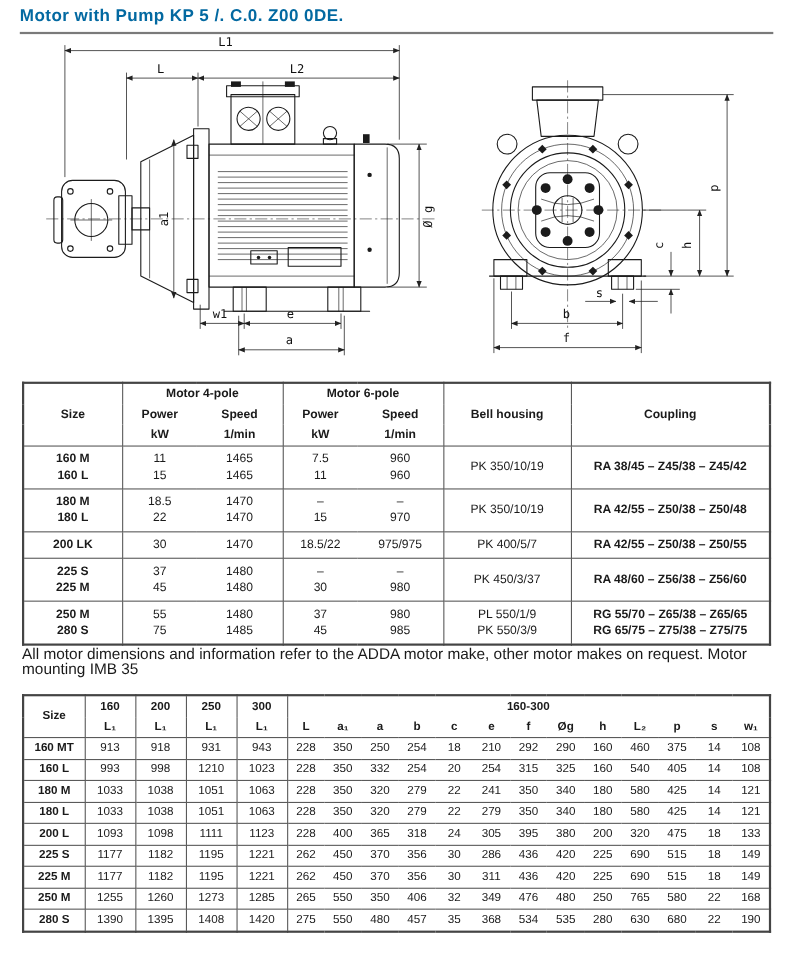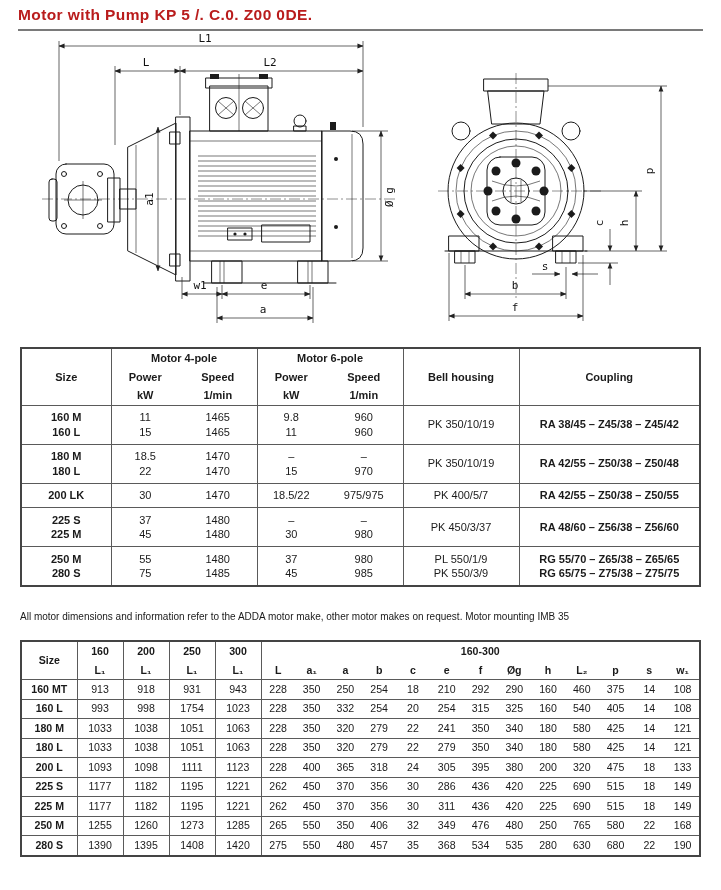--- a/index.html
+++ b/index.html
@@ -1,19 +1,19 @@
 <!DOCTYPE html>
 <html><head>
 <meta charset="utf-8">
 <style>
   html,body{margin:0;padding:0;background:#fff;}
   .page{position:relative;width:721px;height:890px;background:#fff;overflow:hidden;
         font-family:"Liberation Sans", sans-serif;color:#1a1a1a;}
   .head{padding:6px 18px 0 18px;}
-  .title{font-size:15.5px;font-weight:bold;letter-spacing:.4px;color:#b91c1c;}
+  .title{font-size:15.5px;font-weight:bold;letter-spacing:.4px;color:#0369a1;}
   .rule{border:0;border-top:2px solid #7a7a7a;margin:5px 0 0 0;}
   
   .draw{display:block;margin:0;}
   .ol{stroke:#1b1b1b;stroke-width:1;fill:none;stroke-linejoin:round;stroke-linecap:round;}
   .th{stroke:#1b1b1b;stroke-width:.6;fill:none;}
   .dim{stroke:#222;stroke-width:.7;fill:none;}
   .cl{stroke:#333;stroke-width:.55;fill:none;stroke-dasharray:11 3 2 3;}
   .fl{fill:#1b1b1b;stroke:none;}
   .dt{font-family:"DejaVu Sans Mono", monospace;font-size:11px;fill:#111;}
   
@@ -25,21 +25,21 @@
   .t1{border:2px solid #444;}
   .t2{border:2px solid #444;}
   th{font-weight:bold;}
   .b{font-weight:bold;}
   .nbB{border-bottom:none;margin-top:20px;} .nbT{border-top:none;} .nbR{border-right:none;text-align:center;} .nbL{border-left:none;}
   .t1 tbody td{padding:4.5px 3px;}
   .t1 thead th{padding:2px 2px;}
   .t2 td{padding:2.5px 1px;line-height:13.5px;}
   .t2 .dimc{border-left:none;border-right:none;}
   .t2 .dimf{border-left:1px solid #5a5a5a;border-right:none;}
-  .note{padding:0 20px;font-size:10px;color:#1a1a1a;margin-top:23px;line-height:14px;}
+  .note{padding:0 20px;font-size:14px;color:#1a1a1a;margin-top:0;line-height:14px;}
 </style>
 </head>
 <body>
 
 <div class="page">
 
   <div class="head">
     <div class="title">Motor with Pump KP 5 /. C.0. Z00 0DE.</div>
     <hr class="rule">
   </div>
@@ -281,21 +281,21 @@
             </td>
             <td class="nbR">
               <div>11</div>
               <div>15</div>
             </td>
             <td class="nbL">
               <div>1465</div>
               <div>1465</div>
             </td>
             <td class="nbR">
-              <div>9.8</div>
+              <div>7.5</div>
               <div>11</div>
             </td>
             <td class="nbL">
               <div>960</div>
               <div>960</div>
             </td>
             <td>
               <div>PK 350/10/19</div>
             </td>
             <td class="b">
@@ -473,21 +473,21 @@
             <td class="dimc">160</td>
             <td class="dimc">460</td>
             <td class="dimc">375</td>
             <td class="dimc">14</td>
             <td class="dimc">108</td>
           </tr>
           <tr>
             <td class="b">160 L</td>
             <td>993</td>
             <td>998</td>
-            <td>1754</td>
+            <td>1210</td>
             <td>1023</td>
             <td class="dimf">228</td>
             <td class="dimc">350</td>
             <td class="dimc">332</td>
             <td class="dimc">254</td>
             <td class="dimc">20</td>
             <td class="dimc">254</td>
             <td class="dimc">315</td>
             <td class="dimc">325</td>
             <td class="dimc">160</td>

